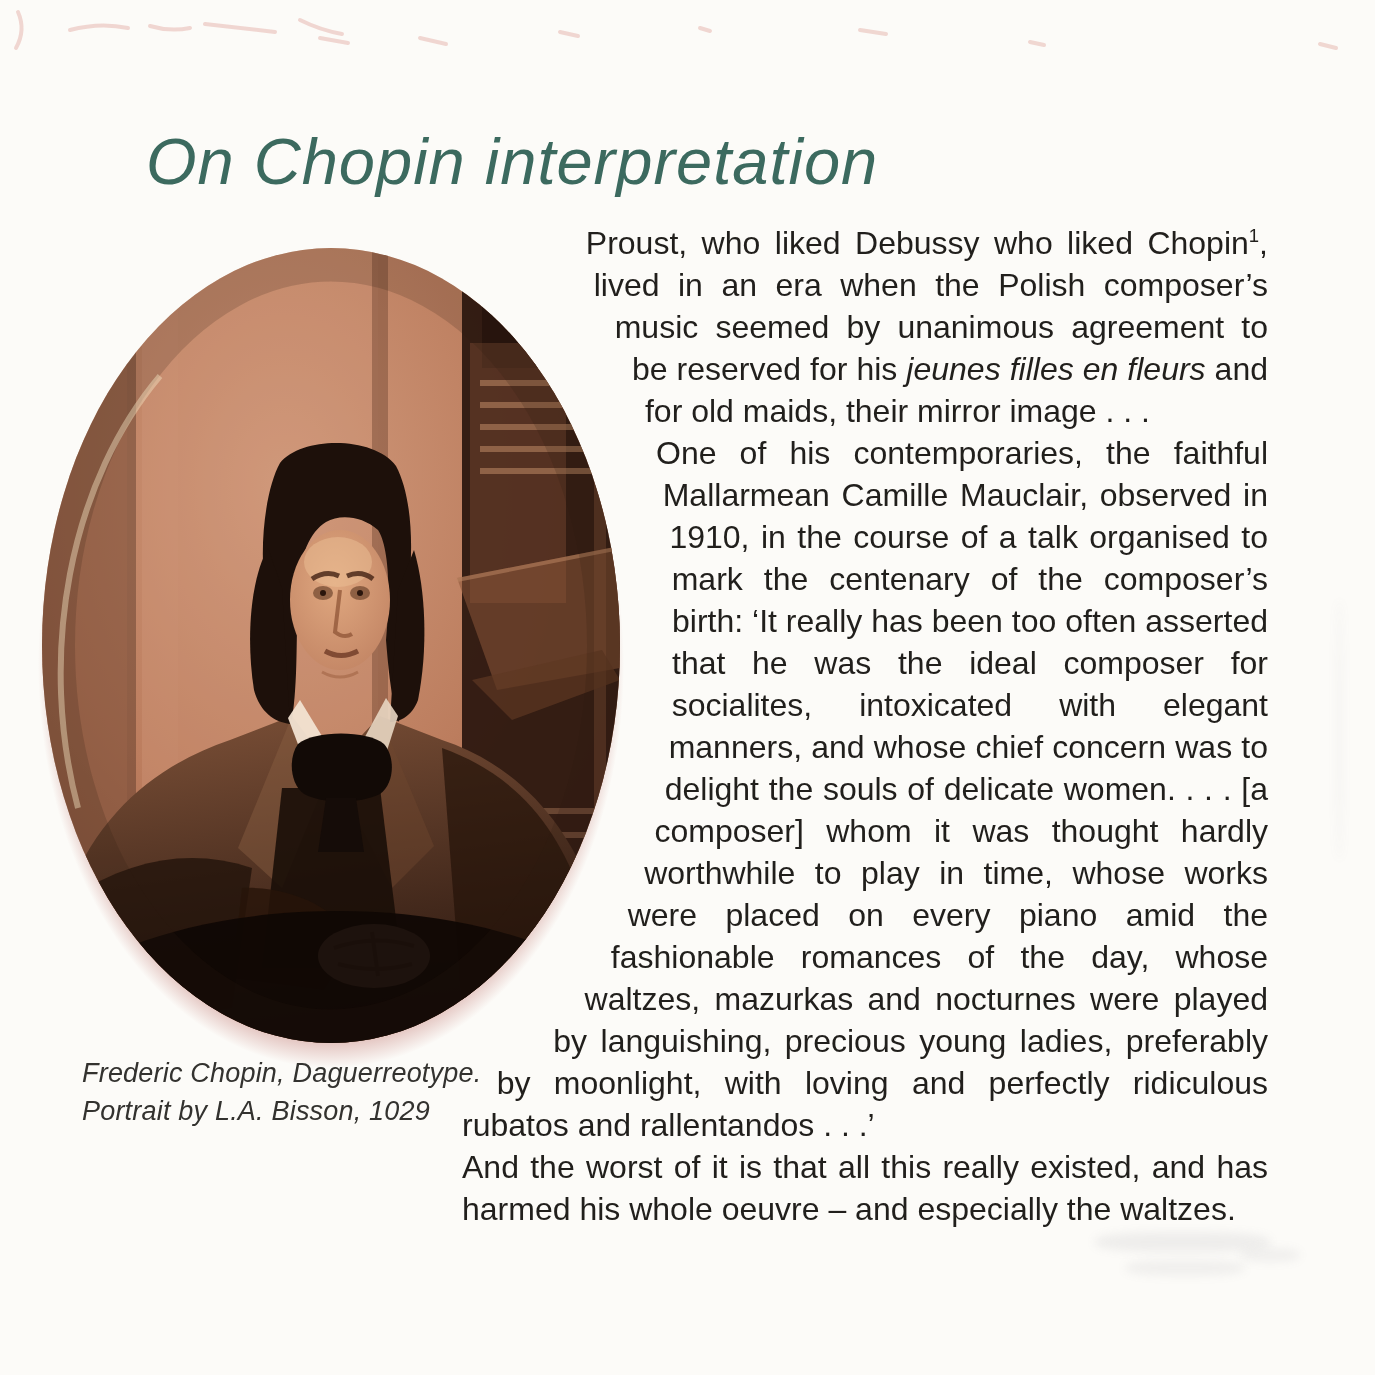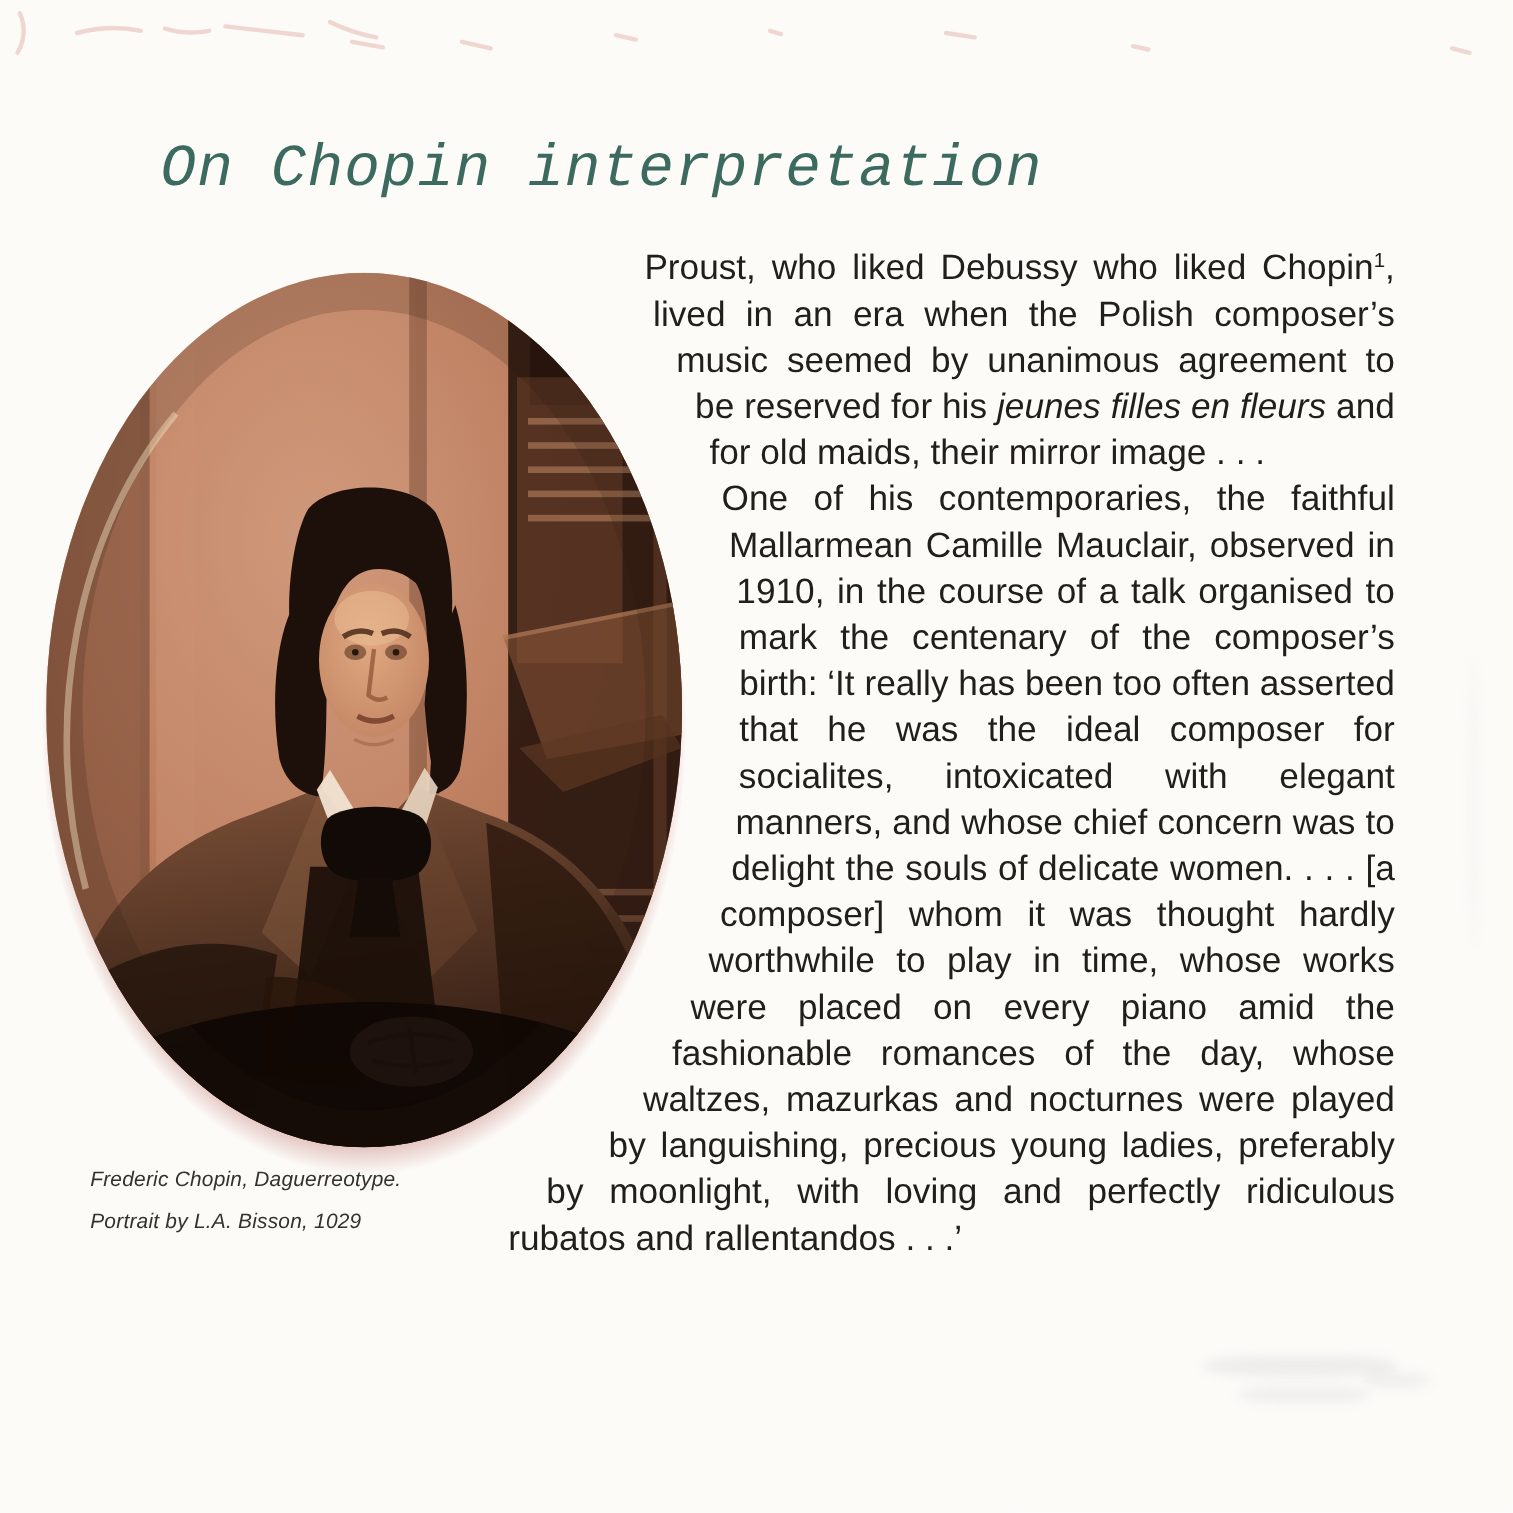--- a/index.html
+++ b/index.html
@@ -4,35 +4,35 @@
 <style>
   html,body { margin:0; padding:0; }
   .page {
     position:relative; width:1375px; height:1375px; overflow:hidden;
     background:var(--page-bg,#fcfbf8);
     font-family:"Liberation Sans", sans-serif;
   }
   
   .title {
     position:absolute; left:146px; top:124px; margin:0;
-    font-family:Liberation Mono, monospace; font-style:italic; font-weight:400;
-    font-size:54px; letter-spacing:1px; color:var(--title-green,#3c6a5f);
+    font-family:Liberation Sans, sans-serif; font-style:italic; font-weight:400;
+    font-size:65px; letter-spacing:1px; color:var(--title-green,#3c6a5f);
   }
   
   .portrait { position:absolute; left:42px; top:248px; width:578px; height:795px; }
   .halo {
     position:absolute; left:-4px; top:14px; width:586px; height:806px; border-radius:50%;
     background:radial-gradient(closest-side, var(--halo-pink,#c98b85) 88%, rgba(201,139,133,0) 100%);
     opacity:.9;
   }
   .portrait svg { position:absolute; left:0; top:0; width:578px; height:795px; }
   
   .caption {
     position:absolute; left:82px; top:1054px; margin:0;
-    font-style:italic; font-size:19px; line-height:38px;
+    font-style:italic; font-size:27px; line-height:38px;
     color:var(--caption-color,#33322f); letter-spacing:.2px;
   }
   
   .article {
     position:absolute; left:462px; top:222px; width:806px;
     font-size:32px; line-height:42px; color:var(--body-color,#211f1c);
     text-align:justify; hyphens:none;
   }
   .article .shape {
     float:left; width:210px; height:845px;
@@ -175,20 +175,21 @@
   <p class="caption">
     <span>Frederic Chopin, Daguerreotype.</span><br>
     <span>Portrait by L.A. Bisson, 1029</span>
   </p>
 
   <div class="article">
     <div class="shape"></div>
     <div>
         <p class="first"><span>Proust, who liked Debussy who liked Chopin</span><sup>1</sup><span>, lived in an era when the Polish composer’s music seemed by unanimous agreement to be reserved for his </span><i>jeunes filles en fleurs</i><span> and for old maids, their mirror image . . .</span></p>
         <p><span>One of his contemporaries, the faithful Mallarmean Camille Mauclair, observed in 1910, in the course of a talk organised to mark the centenary of the composer’s birth: ‘It really has been too often asserted that he was the ideal composer for socialites, intoxicated with elegant manners, and whose chief concern was to delight the souls of delicate women. . . . [a composer] whom it was thought hardly worthwhile to play in time, whose works were placed on every piano amid the fashionable romances of the day, whose waltzes, mazurkas and nocturnes were played by languishing, precious young ladies, preferably by moonlight, with loving and perfectly ridiculous rubatos and rallentandos . . .’</span></p>
+        <p><span>And the worst of it is that all this really existed, and has harmed his whole oeuvre – and especially the waltzes.</span></p>
       </div>
   </div>
 
   <div class="smudge" style="left:1095px; top:1232px; width:175px; height:20px; opacity:.12;"></div>
   <div class="smudge" style="left:1125px; top:1260px; width:120px; height:16px; opacity:.10;"></div>
   <div class="smudge" style="left:1240px; top:1248px; width:60px; height:14px; opacity:.10;"></div>
   <div class="smudge" style="left:1336px; top:600px; width:7px; height:260px; opacity:.06;"></div>
 
 </div>
 

